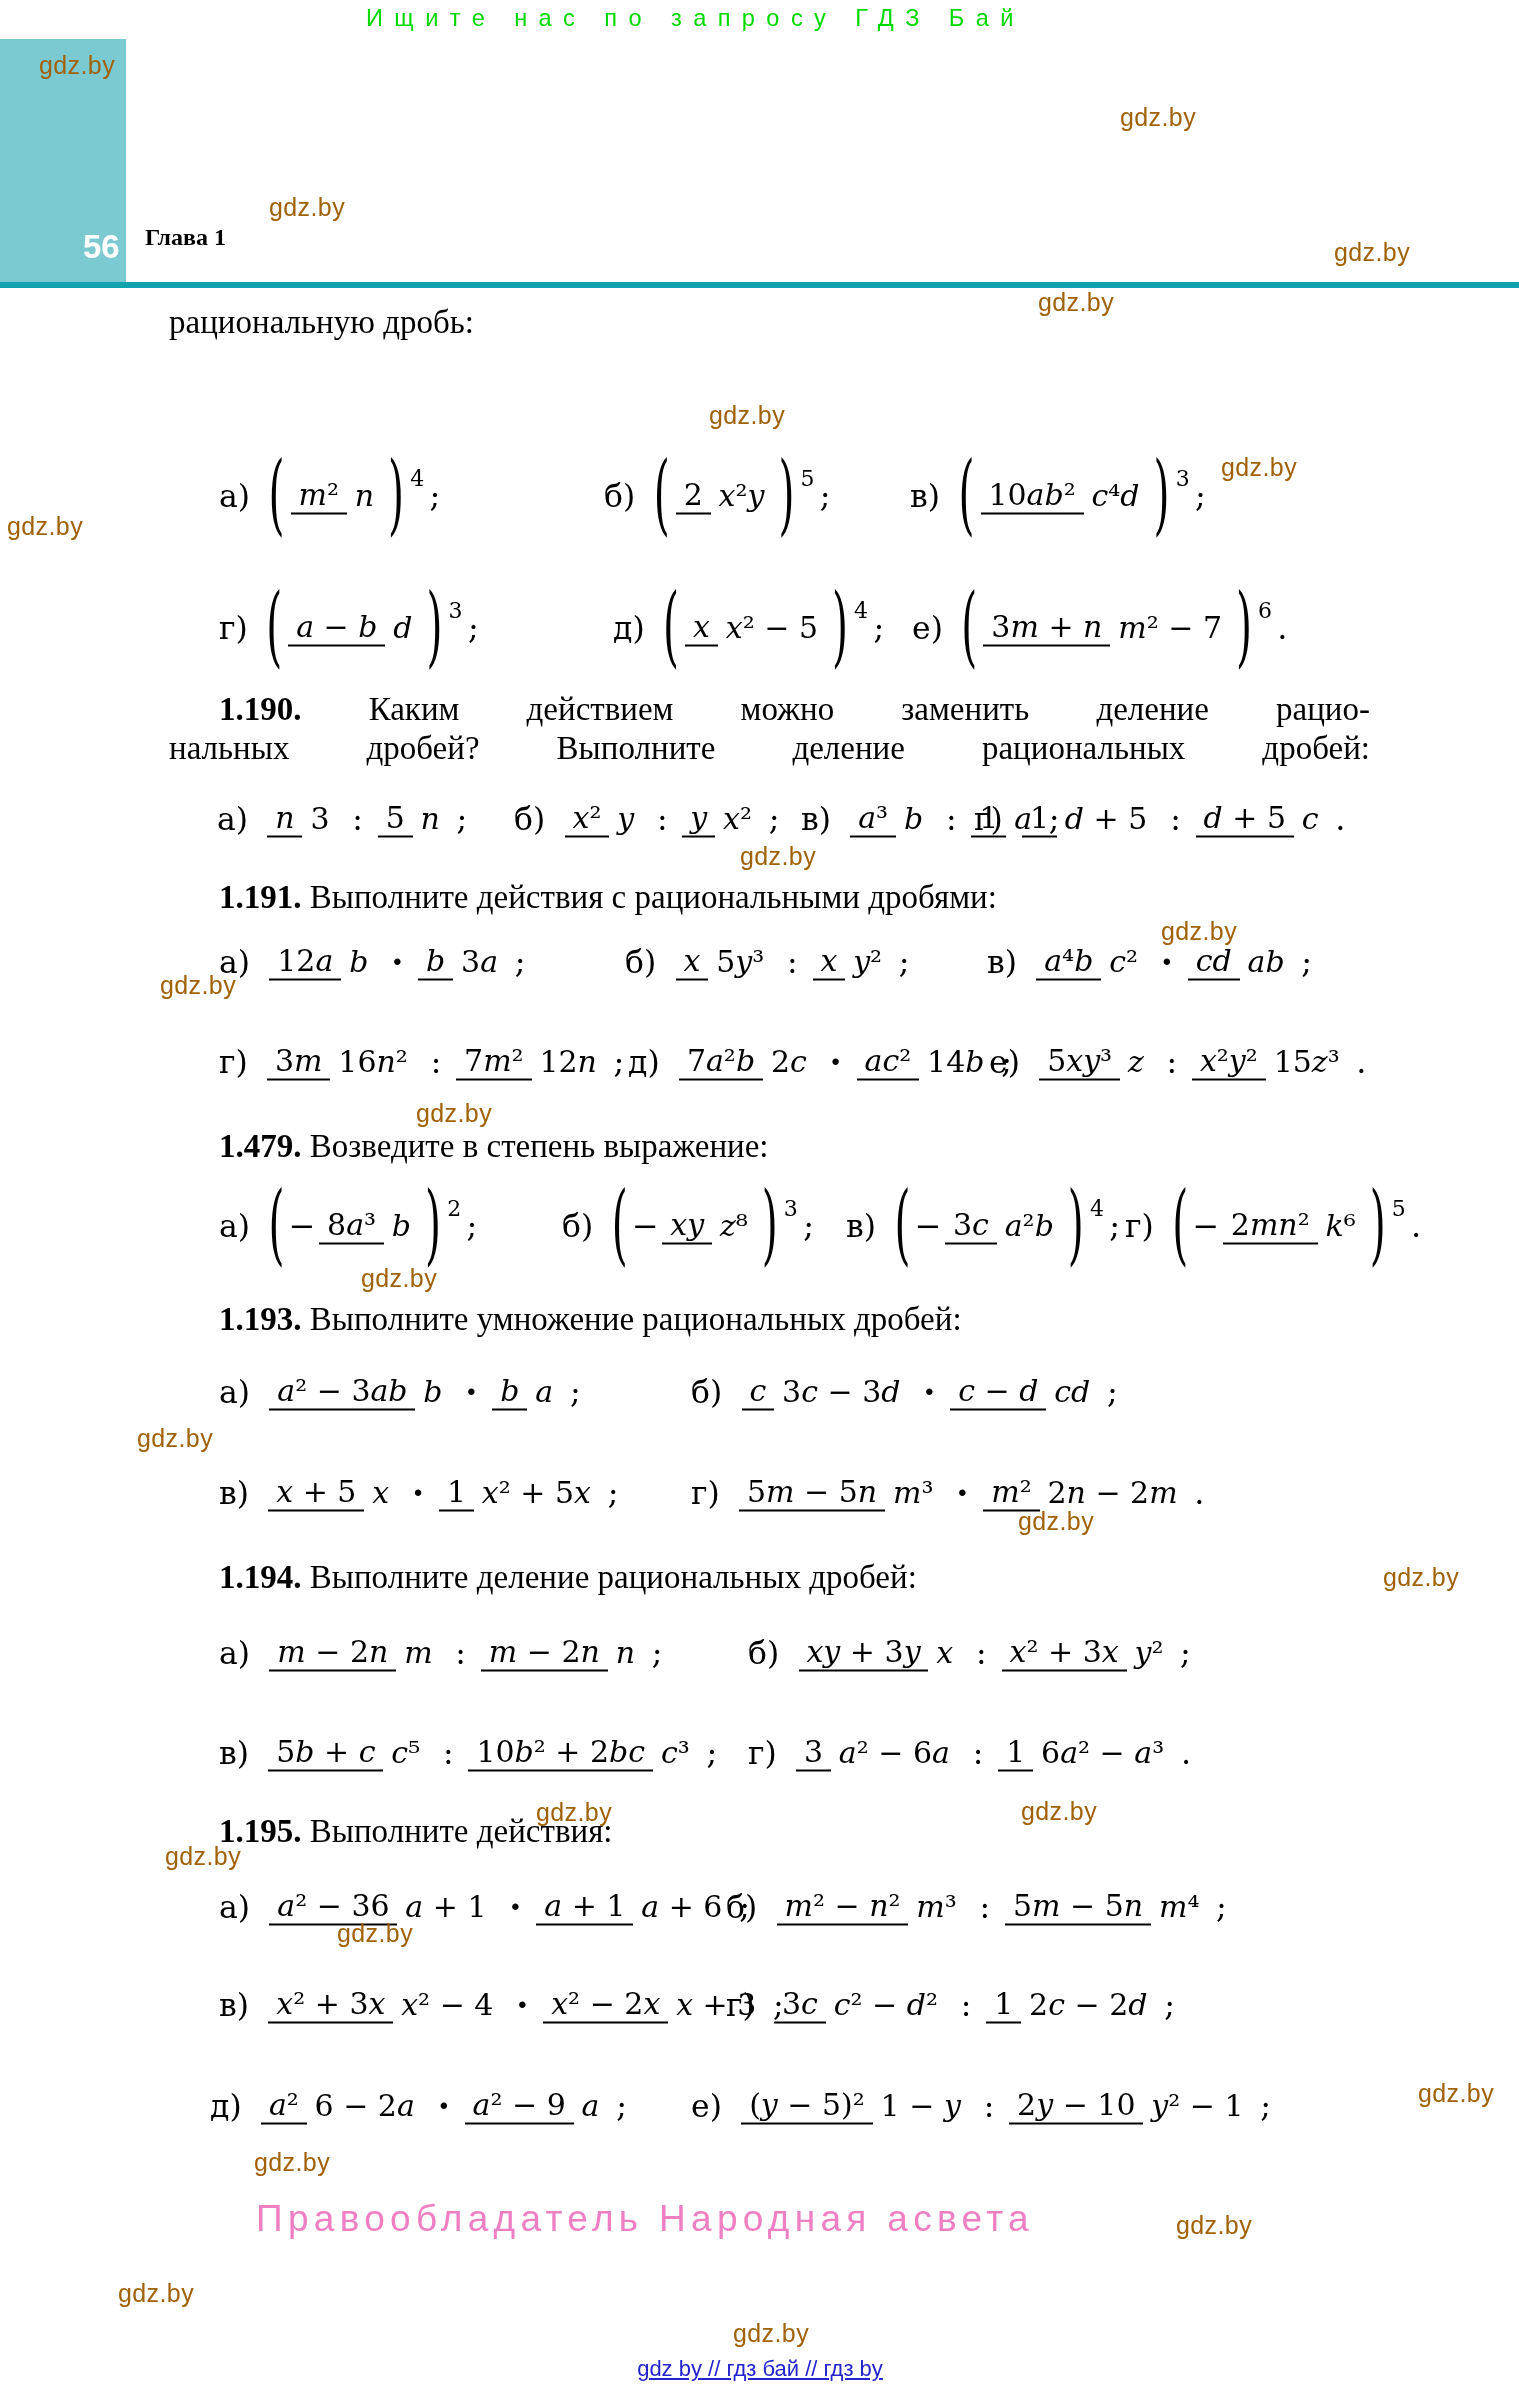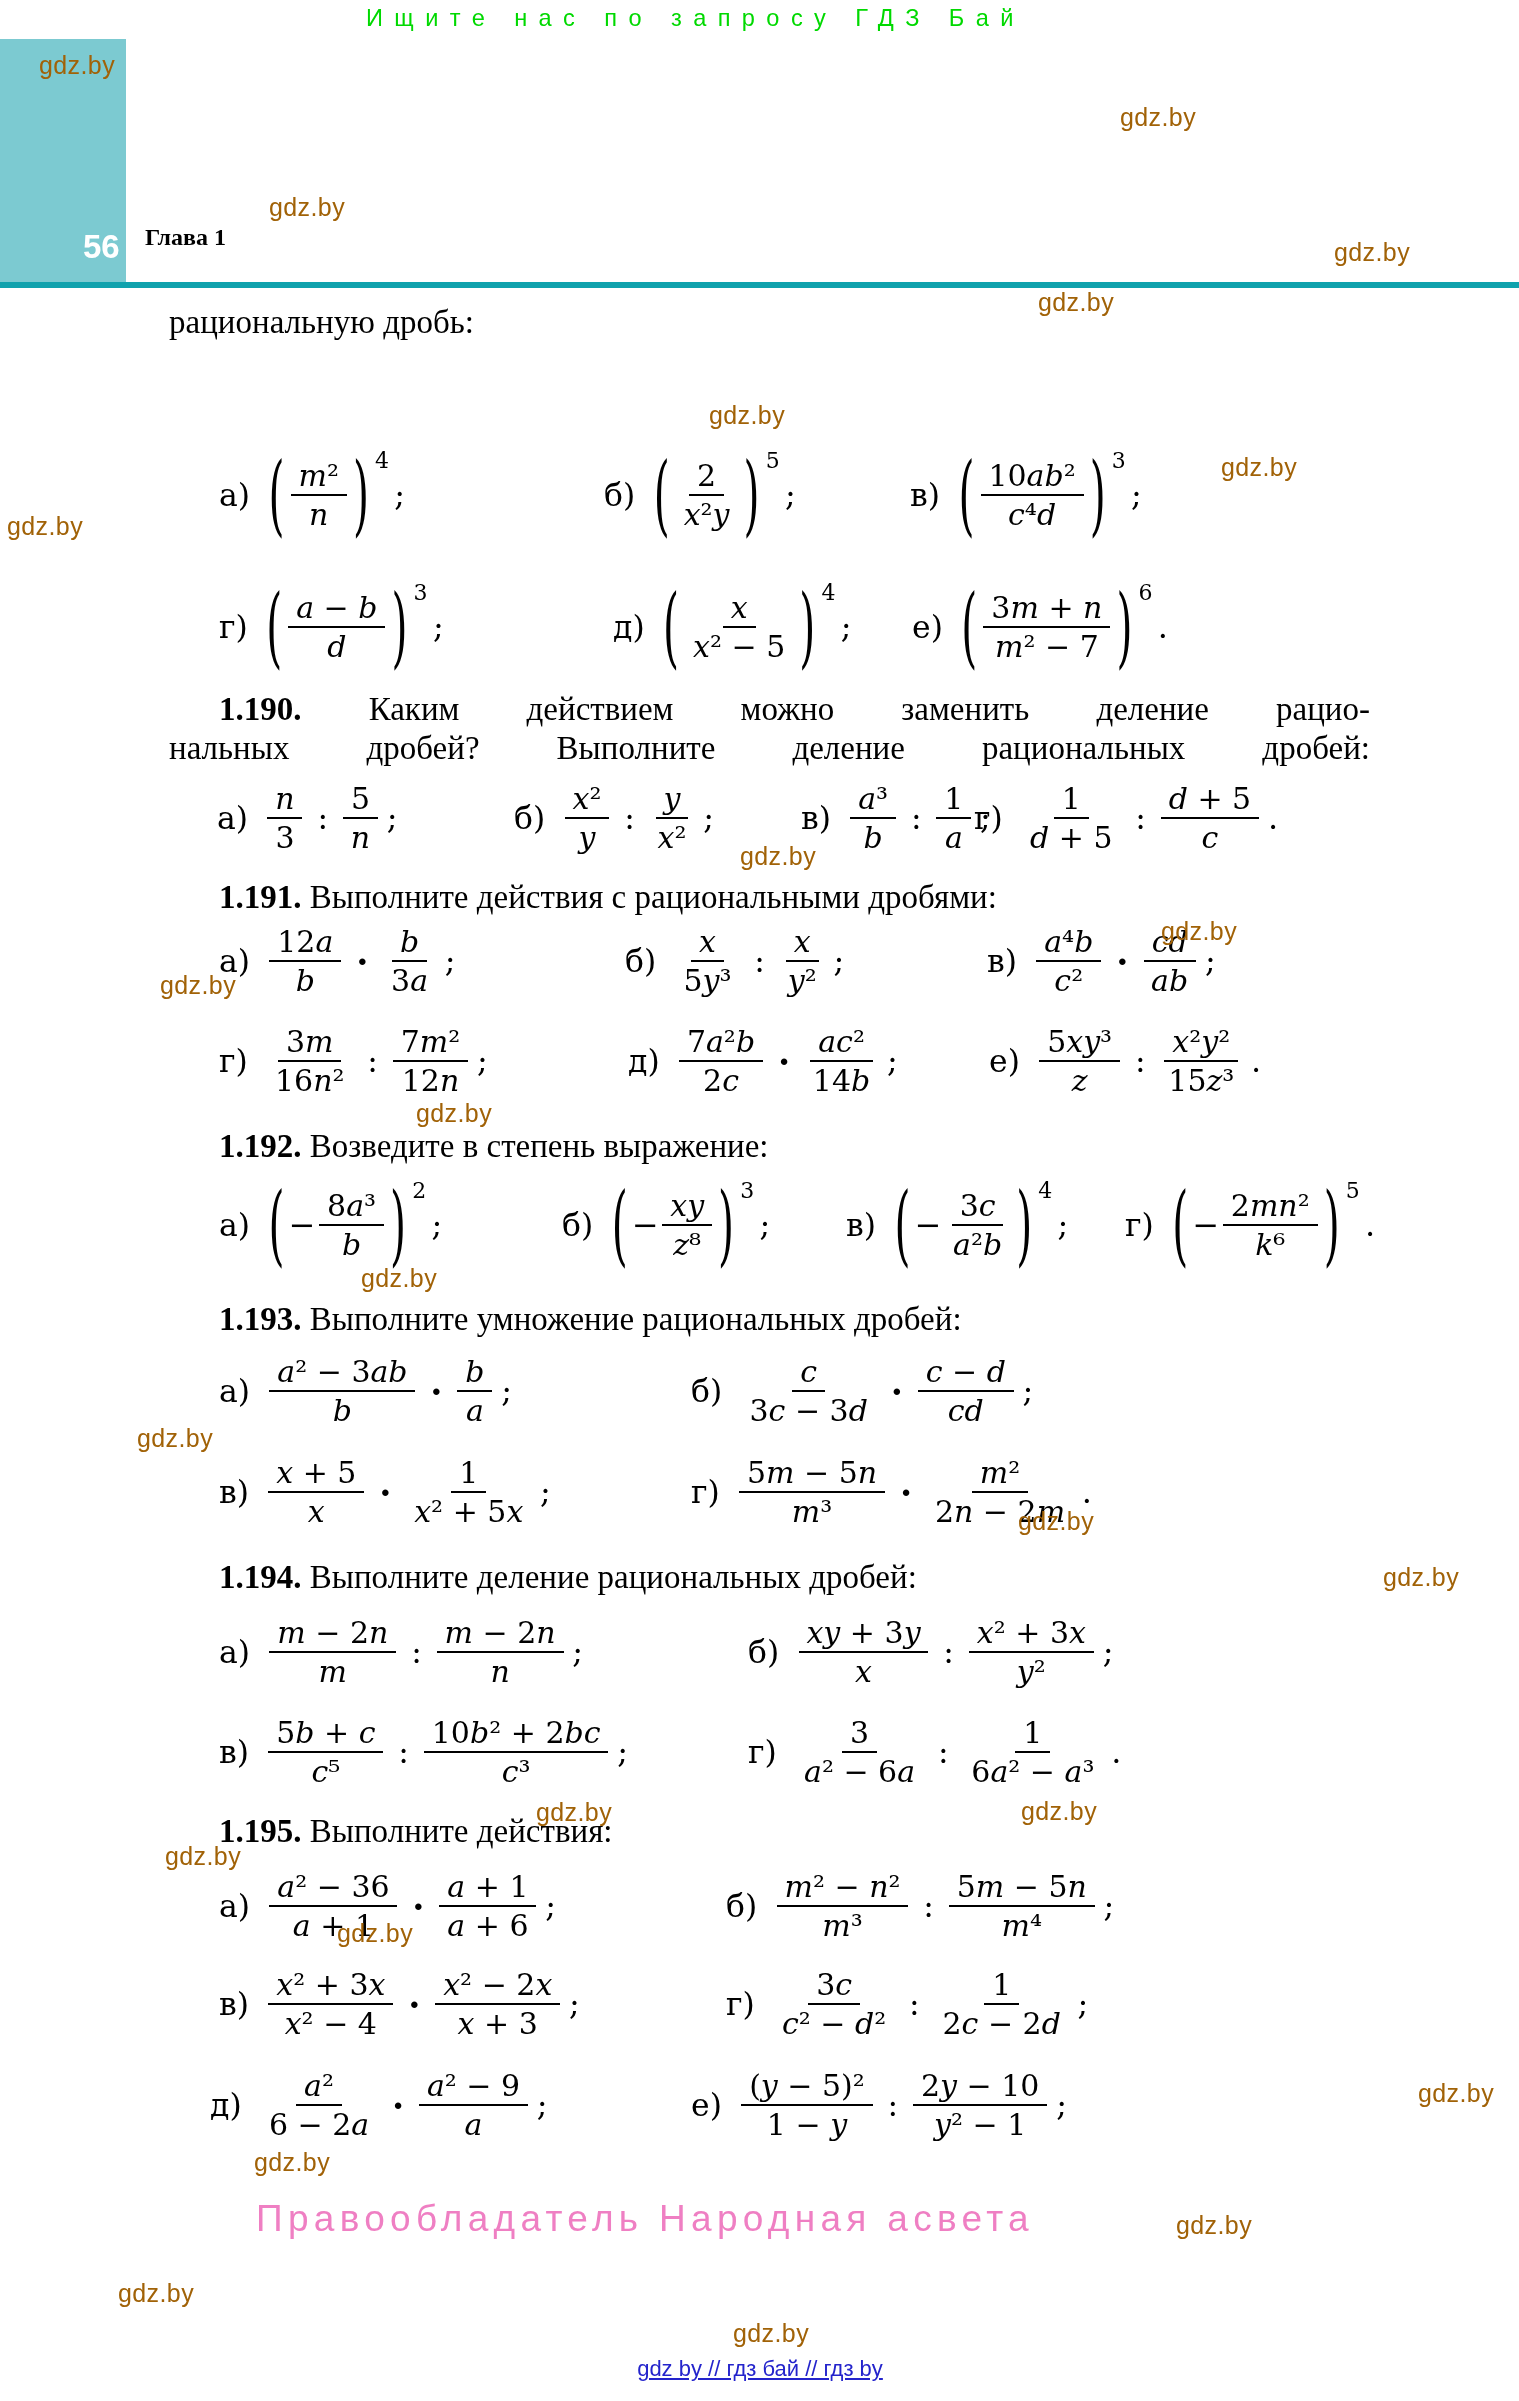--- a/index.html
+++ b/index.html
@@ -9,21 +9,21 @@
   .pagenum{position:absolute;left:83px;top:228px;font-family:"Liberation Sans",sans-serif;font-weight:bold;font-size:33px;color:#fff;}
   .chapter{position:absolute;left:145px;top:224px;font-family:"Liberation Serif",serif;font-weight:bold;font-size:24px;}
   .rule{position:absolute;left:0;top:282px;width:1519px;height:6.1px;background:#10a2ad;}
   .para{position:absolute;left:169px;width:1201px;font-family:"Liberation Serif",serif;font-size:33px;line-height:39px;}
   .ln{margin:0;}
   .ln.fill{text-align:justify;text-align-last:justify;}
   .ln.first{text-indent:50px;}
   .exnum{font-weight:bold;}
   .mitem{position:absolute;display:flex;align-items:center;transform:translateY(-50%);font-family:"DejaVu Serif",serif;white-space:nowrap;}
   .lbl{font-size:31.5px;margin-right:15.8px;}
-  .frac{display:inline-flex;flex-direction:column;align-items:center;margin:0 3.5px;}
+  .frac{display:inline-flex;flex-direction:row;align-items:center;margin:0 3.5px;}
   .fn,.fd{font-size:30px;line-height:37px;padding:0 7.9px;font-style:normal;}
   .fn{border-bottom:2.6px solid #000;}
   .frac i,.mitem i{font-style:italic;}
   .bp{font-size:41px;transform:scaleY(2.15);margin:0 2.6px;font-weight:normal;line-height:1;}
   .bexp{font-size:22px;align-self:flex-start;margin:-8.8px 0 0 3.5px;}
   .mneg{font-size:32px;margin-left:1.8px;}
   .op{font-size:31.5px;margin:0 11.4px;}
   .op.dot{font-weight:bold;font-size:35px;}
   .pend{font-size:32px;margin-left:5.3px;}
   .wm{position:absolute;font-family:"Liberation Sans",sans-serif;font-size:25px;color:#a16207;letter-spacing:0.4px;white-space:nowrap;}
@@ -240,21 +240,21 @@
           <span class="fd"><i>z</i></span>
         </span>
         <span class="op">:</span>
         <span class="frac">
           <span class="fn"><i>x</i>²<i>y</i>²</span>
           <span class="fd">15<i>z</i>³</span>
         </span>
         <span class="pend">.</span>
       </div>
       <div class="para" style="top: 1127px;">
-        <div class="ln first"><span class="exnum">1.192.</span> Возведите в степень выражение:</div>
+        <div class="ln first"><span class="exnum">1.479.</span> Возведите в степень выражение:</div>
       </div>
       <div class="mitem" style="left: 219px; top: 1225px;">
         <span class="lbl">а)</span>
         <span class="bp">(</span>
         <span class="mneg">−</span>
         <span class="frac">
           <span class="fn">8<i>a</i>³</span>
           <span class="fd"><i>b</i></span>
         </span>
         <span class="bp">)</span>

